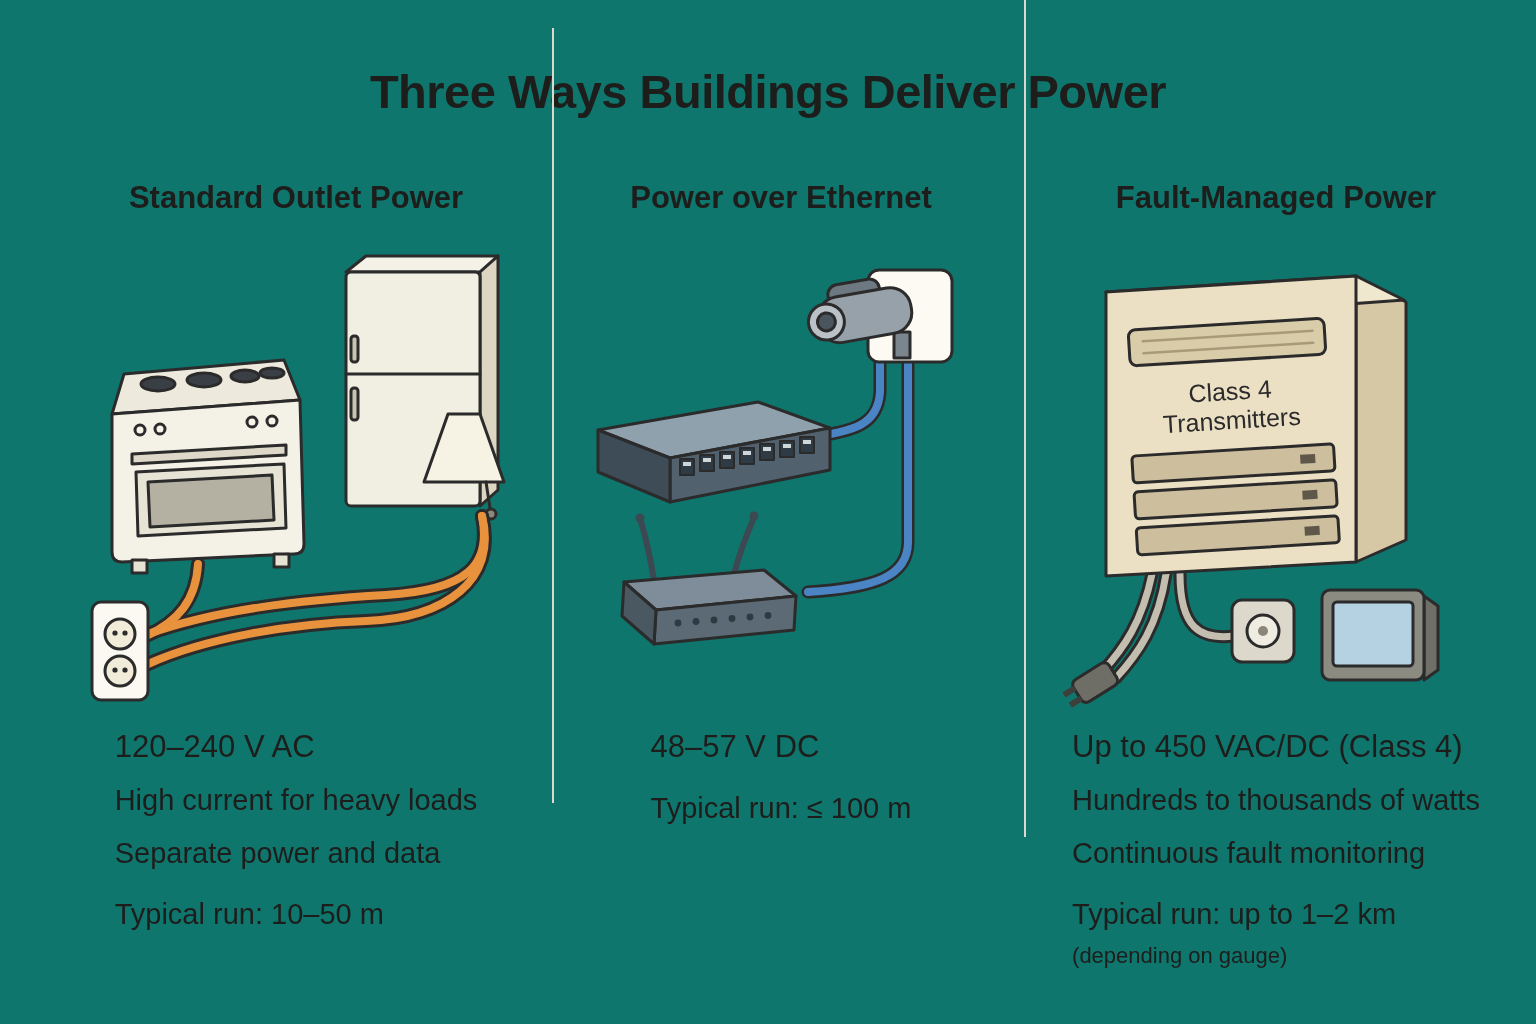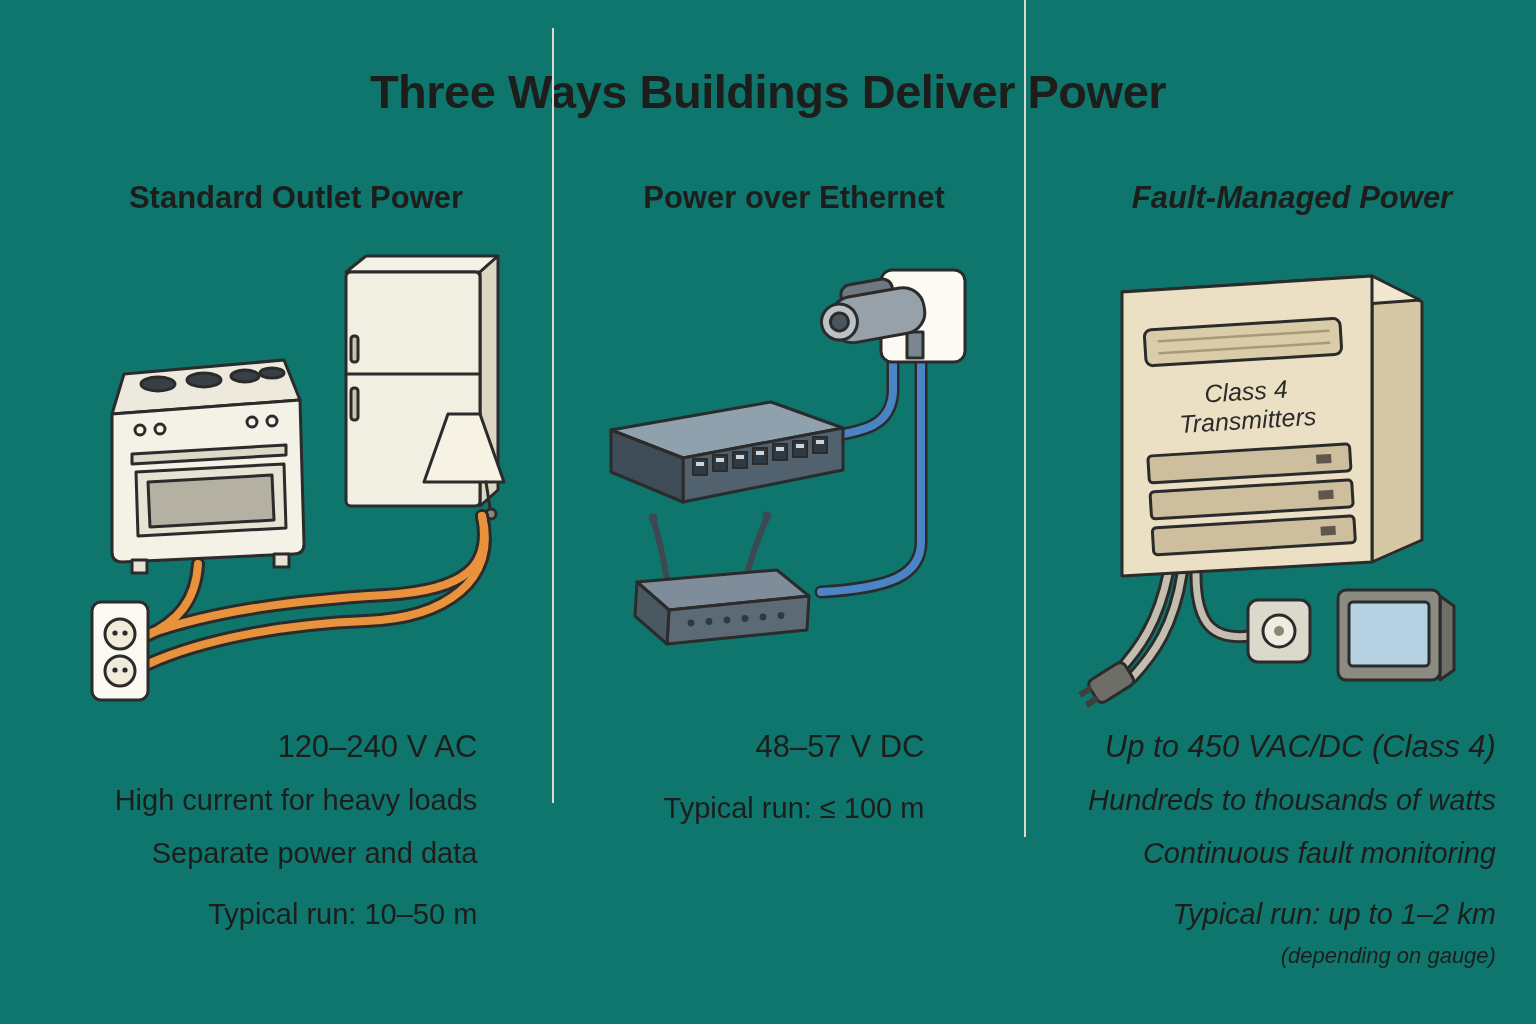--- a/index.html
+++ b/index.html
@@ -13,33 +13,32 @@
     margin:0 auto;
   }
   .title{
     position:absolute;top:64px;left:0;width:100%;
     text-align:center;font-size:47px;font-weight:700;
     letter-spacing:-0.5px;color:#1d1d1b;
   }
   .columns{
     position:absolute;top:150px;left:0;right:0;bottom:0;
     display:flex;
-    gap:13px;
   }
   .col{display:flex;flex-direction:column;align-items:center;}
   .col1{width:552px;padding-left:46px;box-sizing:border-box;}
   .col2{width:472px;}
-  .col3{width:612px;font-style:italic;}
+  .col3{width:612px;}
   .col-heading{
     margin-top:30px;
     font-size:31px;font-weight:700;color:#1d1d1b;
     text-align:center;white-space:nowrap;
   }
   .illustration{margin-top:8px;height:505px;display:flex;align-items:flex-start;justify-content:center;}
-  .textblock{text-align:right;line-height:1.0;}
+  .textblock{text-align:left;line-height:1.0;}
   .voltage{font-size:31px;margin-top:2px;}
   .desc{font-size:29px;margin-top:24px;}
   .run{font-size:29px;margin-top:32px;}
   .run2{font-size:22px;margin-top:16px;}
   .divider{
     position:absolute;width:2px;background:#dcd8cb;
   }
   .divider-1{left:552px;top:28px;height:775px;}
   .divider-2{left:1024px;top:-8px;height:845px;}
   svg{display:block;}

